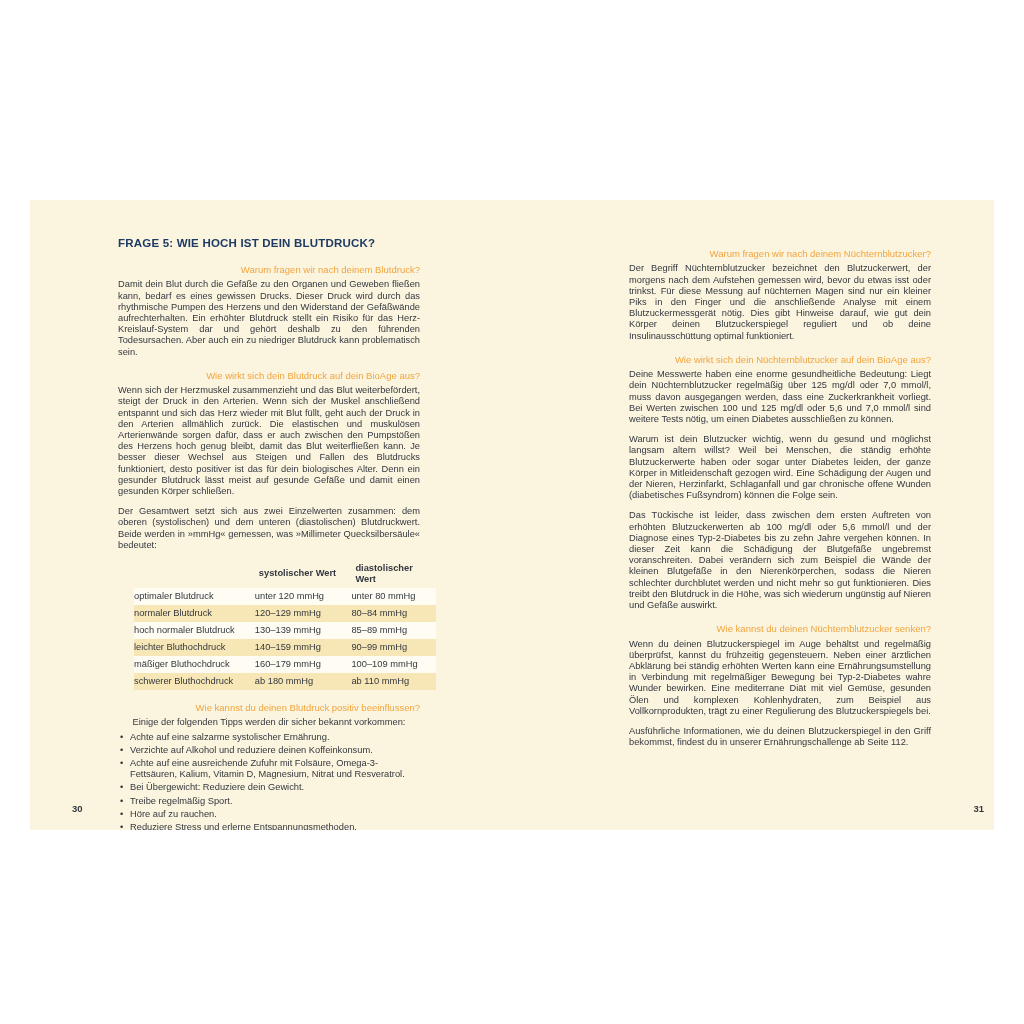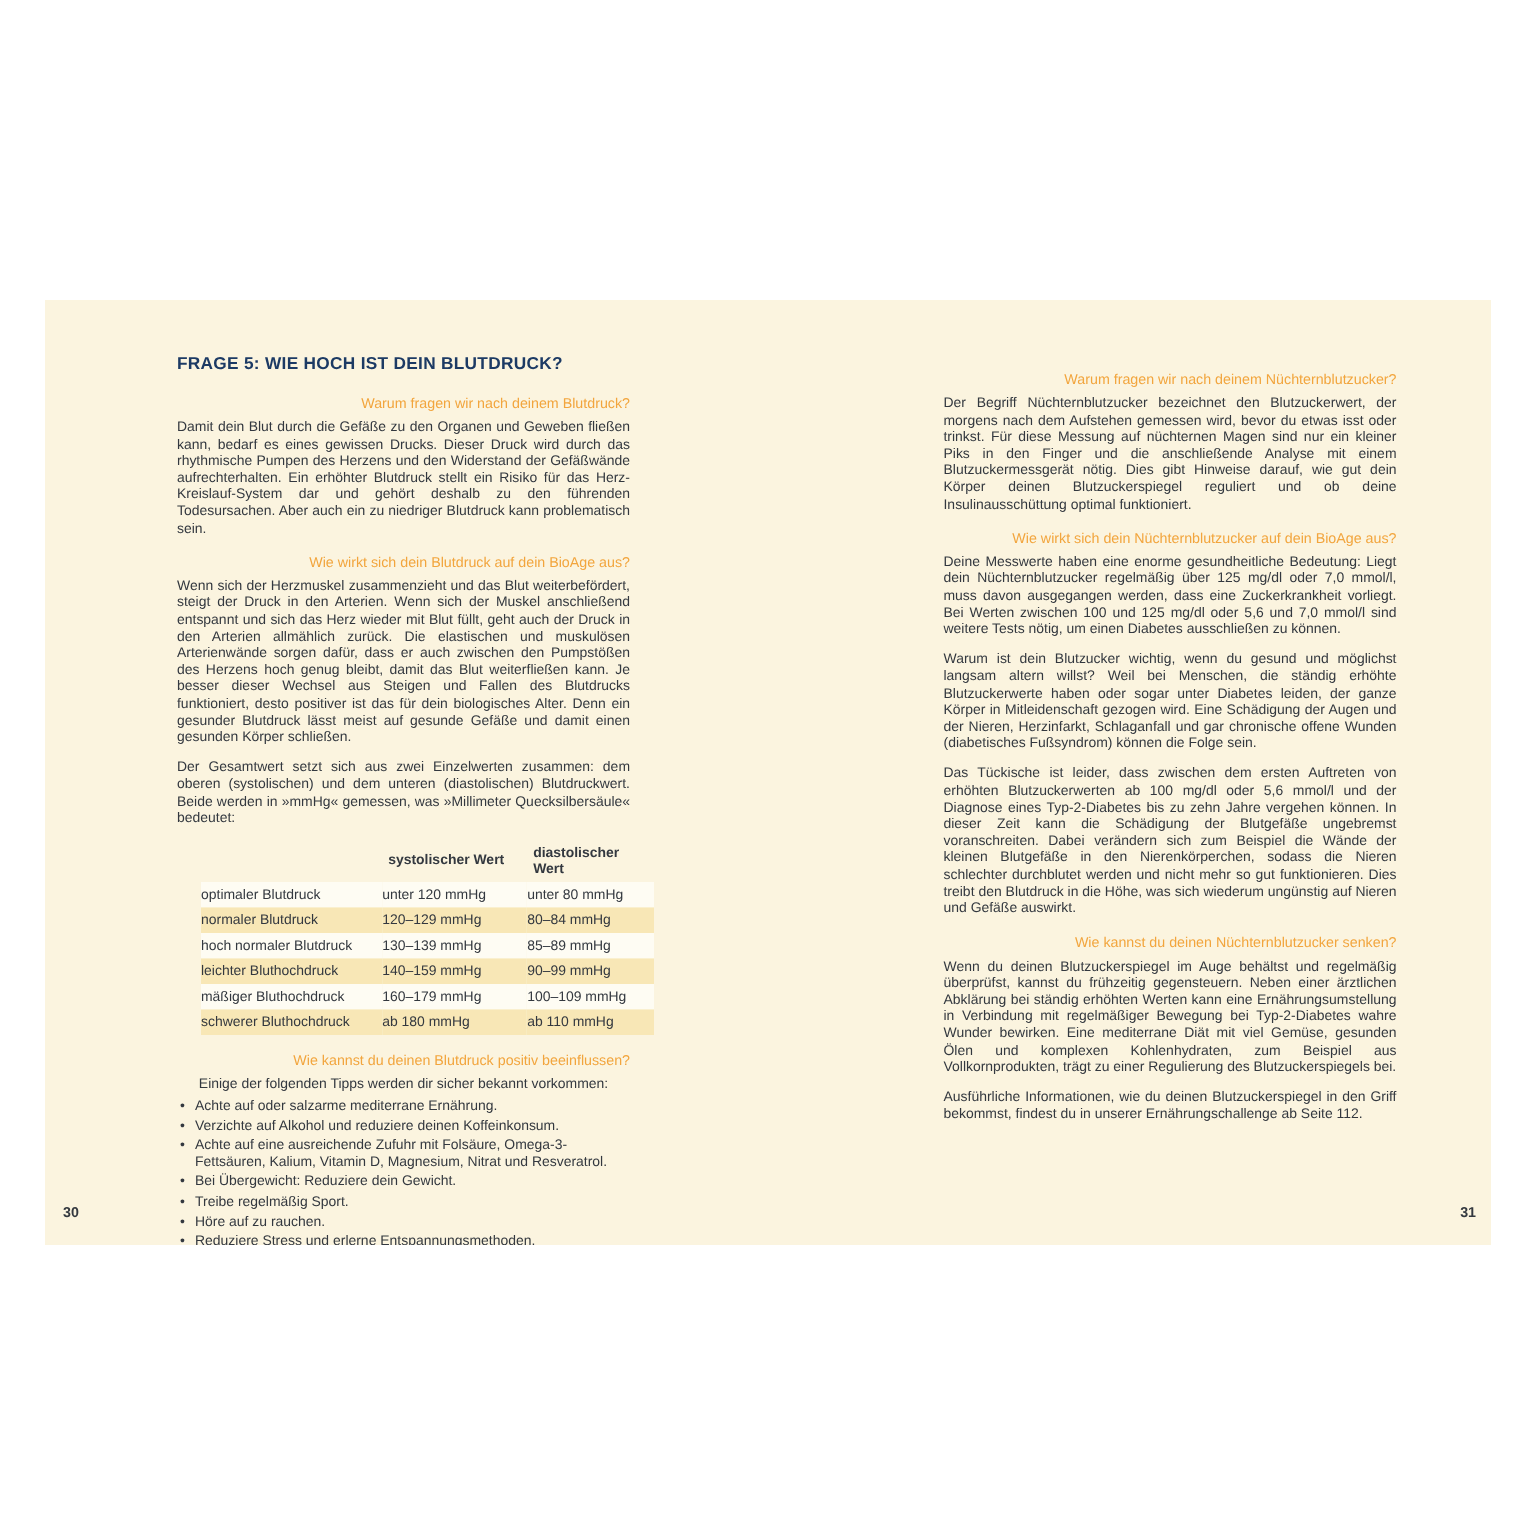--- a/index.html
+++ b/index.html
@@ -27,21 +27,21 @@
   .bp-table td{padding:3px 0;line-height:11px;}
   .bp-table .col-label{width:40%;}
   .bp-table .col-sys{width:32%;}
   .bp-table .col-dia{width:28%;}
   .bp-table tbody tr:nth-child(odd){background:var(--c-row-light);}
   .bp-table tbody tr:nth-child(even){background:var(--c-row-alt);}
   .tips{list-style:none;margin-top:2px;}
   .tips li{position:relative;padding-left:12px;font-size:9.3px;line-height:11.2px;color:var(--c-body);margin-bottom:2px;}
   .tips li::before{content:"\2022";position:absolute;left:2px;top:0;}
   .page-num{position:absolute;bottom:16px;font-size:9.5px;font-weight:700;color:var(--c-body);}
-  .pn-left{left:12px;}
+  .pn-left{left:42px;}
   .pn-right{right:10px;}
 </style>
 </head>
 <body>
 
 <div class="canvas">
   <div class="spread">
 
     <section class="page">
       <div class="content">
@@ -92,21 +92,21 @@
               <td>schwerer Bluthochdruck</td>
               <td>ab 180 mmHg</td>
               <td>ab 110 mmHg</td>
             </tr>
           </tbody>
         </table>
 
         <h2 class="subhead">Wie kannst du deinen Blutdruck positiv beeinflussen?</h2>
         <p class="body-p intro">Einige der folgenden Tipps werden dir sicher bekannt vorkommen:</p>
         <ul class="tips">
-          <li>Achte auf oder salzarme mediterrane Ernährung.</li>
+          <li>Achte auf eine salzarme systolischer Ernährung.</li>
           <li>Verzichte auf Alkohol und reduziere deinen Koffeinkonsum.</li>
           <li>Achte auf eine ausreichende Zufuhr mit Folsäure, Omega-3-Fettsäuren, Kalium, Vitamin D, Magnesium, Nitrat und Resveratrol.</li>
           <li>Bei Übergewicht: Reduziere dein Gewicht.</li>
           <li>Treibe regelmäßig Sport.</li>
           <li>Höre auf zu rauchen.</li>
           <li>Reduziere Stress und erlerne Entspannungsmethoden.</li>
         </ul>
       </div>
       <div class="page-num pn-left">30</div>
     </section>

